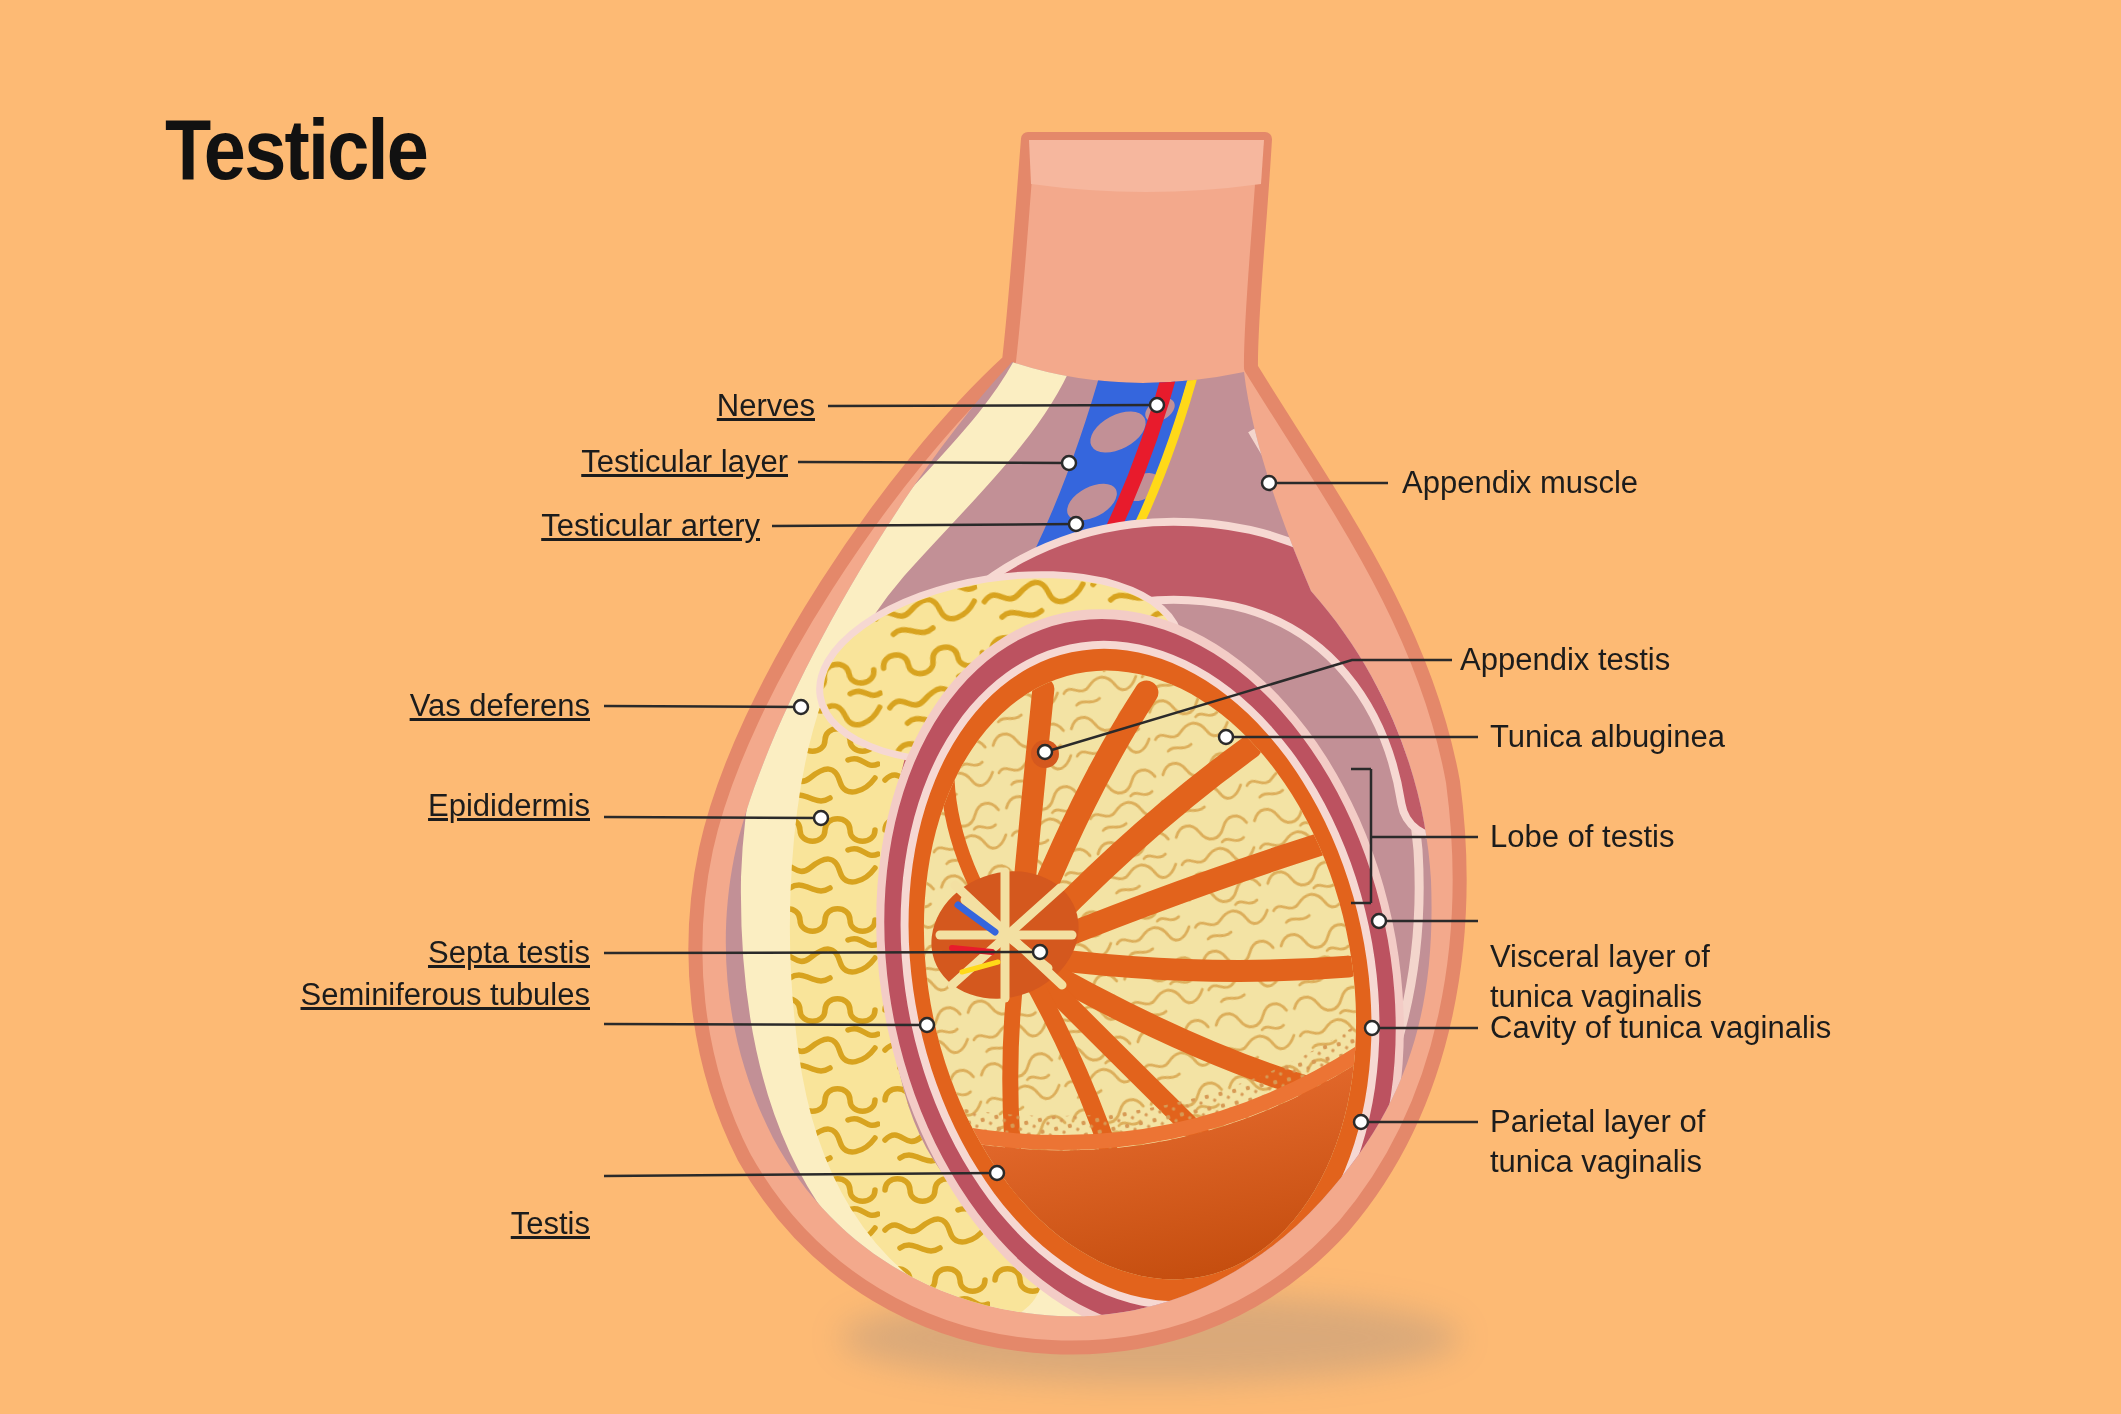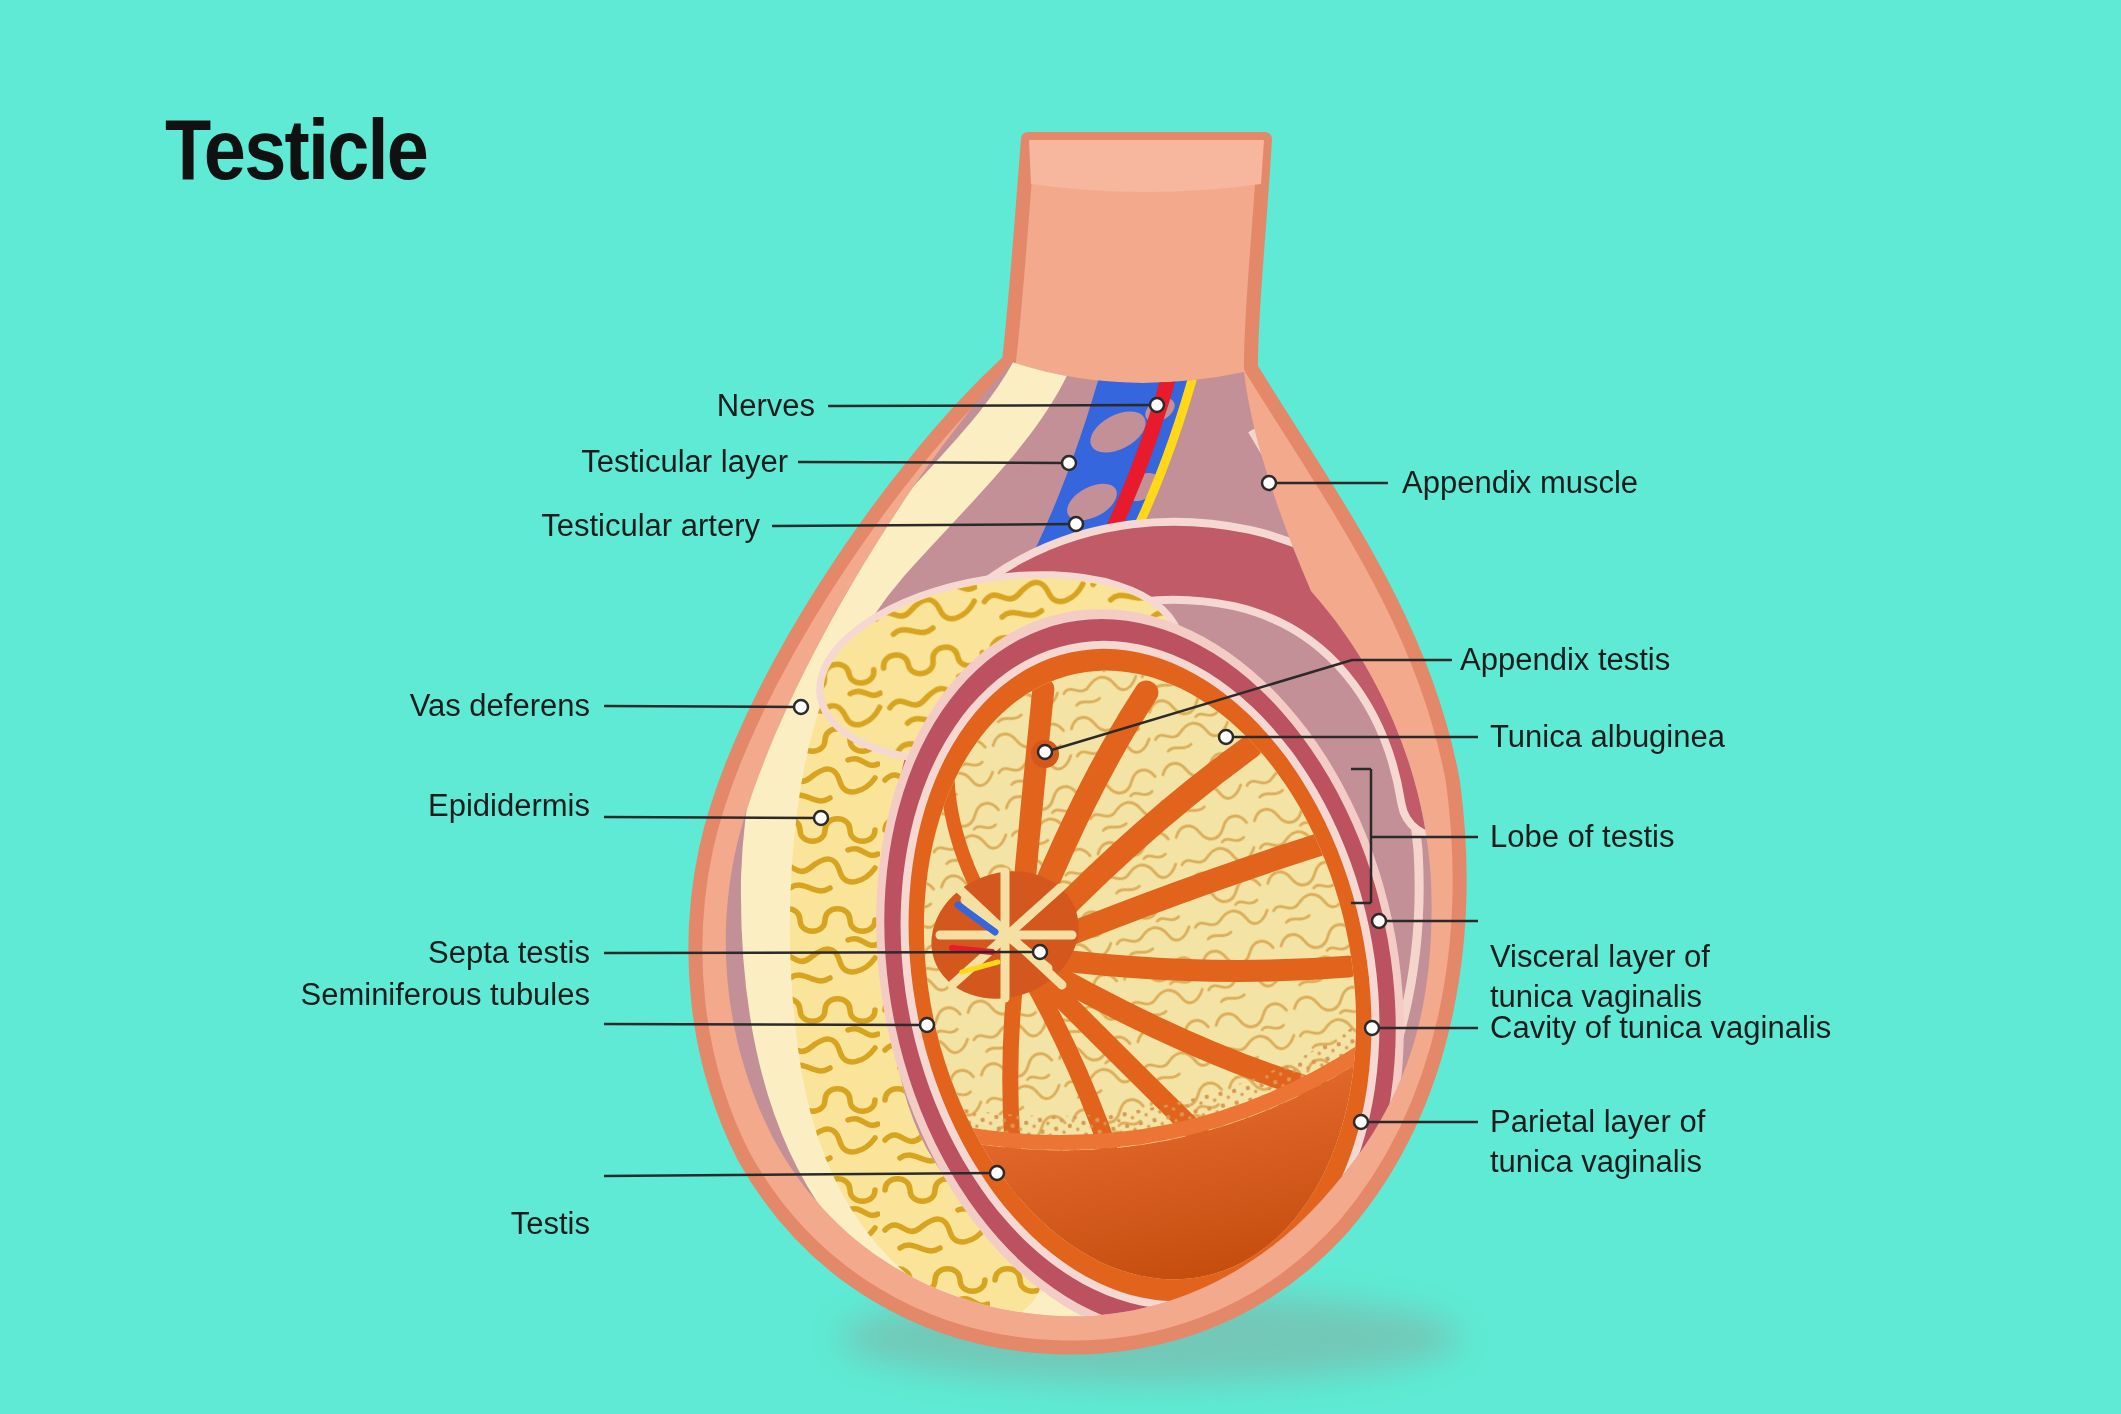--- a/index.html
+++ b/index.html
@@ -1,23 +1,23 @@
 <!DOCTYPE html>
 <html><head>
 <meta charset="utf-8">
 <style>
   html,body{margin:0;padding:0;background:#fff;}
-  .stage{position:relative;width:2121px;height:1414px;background:#5eead4;overflow:hidden;
+  .stage{position:relative;width:2121px;height:1414px;background:#fdba74;overflow:hidden;
          font-family:"Liberation Sans", sans-serif;}
   .stage svg{position:absolute;left:0;top:0;}
   .title{position:absolute;left:165px;top:100px;font-size:86px;font-weight:bold;
          color:#111;letter-spacing:-2px;transform:scaleX(.88);transform-origin:left top;
          white-space:nowrap;}
   .lbl{position:absolute;font-size:31px;line-height:34px;color:#1c1c1c;white-space:nowrap;}
-  .lbl.right-align{text-align:left;}
+  .lbl.right-align{text-align:left;text-decoration:underline;}
   .lbl.two-line{white-space:normal;line-height:40px;}
 </style>
 </head>
 <body>
 
 <div class="stage">
 
   <svg width="2121" height="1414" viewBox="0 0 2121 1414">
     <defs>
       <filter id="soft" x="-50%" y="-50%" width="200%" height="200%">

